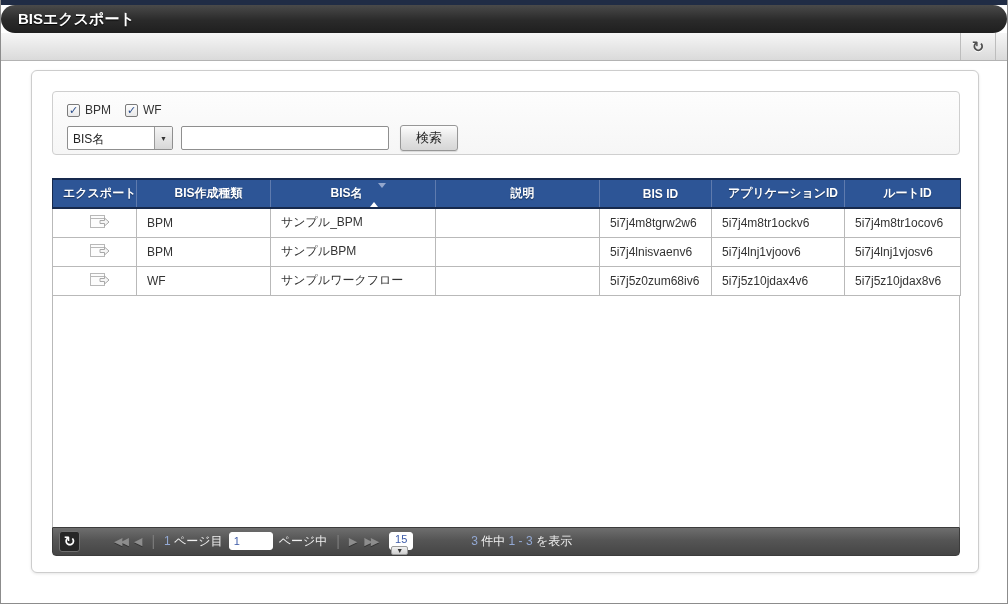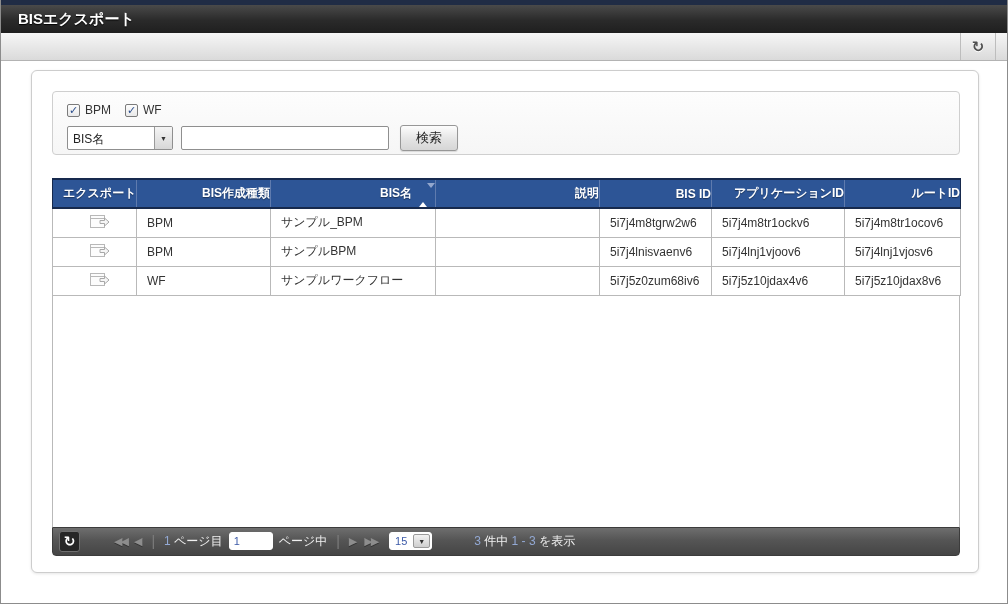--- a/index.html
+++ b/index.html
@@ -18,20 +18,21 @@
     overflow: hidden;
   }
   
   .top-strip { height: 5px; background: #202c45; flex: none; }
   
   .titlebar {
     height: 28px; flex: none;
     background: linear-gradient(#4a4a4a, #2a2a2a 55%, #1f1f1f);
     display: flex; align-items: center;
     padding-left: 17px;
+    border-radius: 14px;
   }
   .titlebar .title {
     color: #fff; font-size: 15px; font-weight: bold;
     text-shadow: 0 1px 1px #000;
   }
   
   .toolbar {
     height: 28px; flex: none;
     background: linear-gradient(#f6f6f6, #dadada);
     border-bottom: 1px solid #b3b3b3;
@@ -116,21 +117,21 @@
   
   .grid { margin-top: 23px; }
   table.data {
     width: 908px;
     border-collapse: collapse;
     table-layout: fixed;
   }
   table.data th {
     background: #2d5596;
     color: #fff; font-size: 12px; font-weight: bold;
-    text-align: right;
+    text-align: center;
     height: 29px;
     padding: 0 0 0 10px;
     border-top: 2px solid #16294d;
     border-bottom: 2px solid #16294d;
     border-right: 1px solid #5f7bae;
     text-shadow: 0 1px 1px rgba(0,0,0,0.4);
     cursor: pointer;
     white-space: nowrap; overflow: hidden;
   }
   table.data th:first-child { border-left: 1px solid #16294d; }
@@ -186,30 +187,31 @@
     font-size: 11px; color: #3c5aa8;
     padding: 0 4px;
     font-family: "Liberation Sans", "DejaVu Sans", sans-serif;
   }
   .size-select {
     height: 18px; margin-left: 12px;
     background: #fff; border-radius: 3px;
     display: flex; align-items: stretch;
     border: 1px solid #fff;
     cursor: pointer;
+    flex-direction: column;
   }
   .size-select .size-text { width: 22px; font-size: 11px; color: #3c5aa8; display: flex; align-items: center; justify-content: center; }
   .size-select .size-btn {
     width: 17px; margin: 1px;
     background: linear-gradient(#f2f2f2, #cfcfcf);
     border: 1px solid #9a9a9a; border-radius: 2px;
     display: flex; align-items: center; justify-content: center;
   }
   .size-select .size-btn .arrow { font-size: 7px; color: #333; }
-  .pg-summary { margin-left: 42px; white-space: nowrap; }
+  .pg-summary { margin-left: 58px; white-space: nowrap; }
 </style>
 </head>
 <body>
 
 <div class="page">
   <div class="top-strip"></div>
 
   <div class="titlebar">
     <span class="title">BISエクスポート</span>
   </div>

